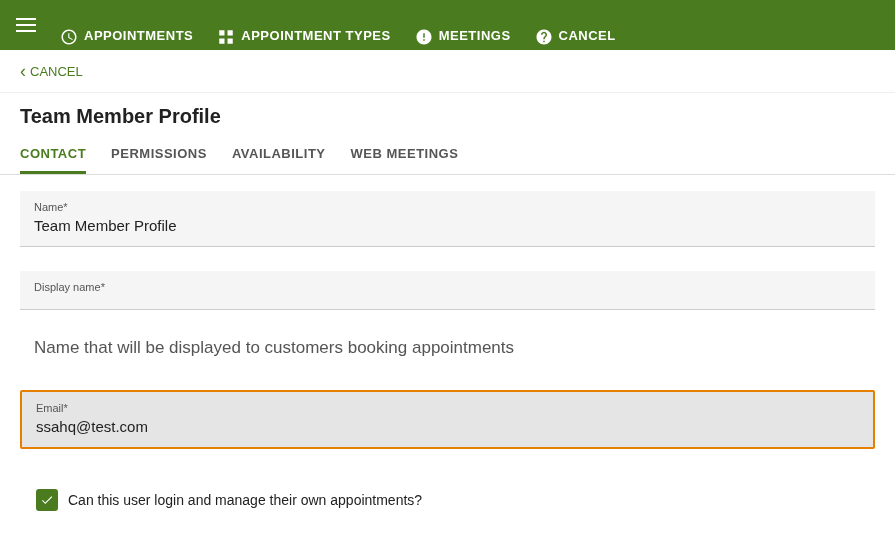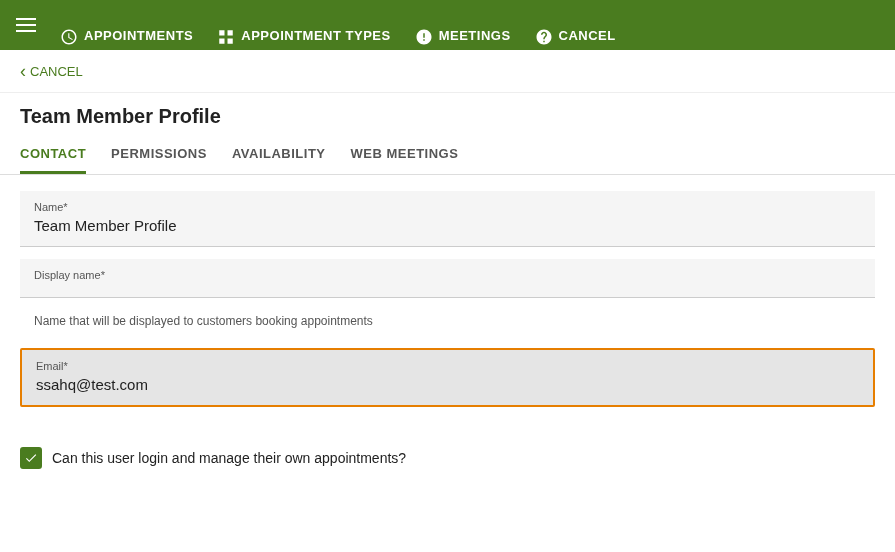--- a/index.html
+++ b/index.html
@@ -89,21 +89,21 @@
     .tab.active {
       color: #4a7c1f;
       border-bottom: 3px solid #4a7c1f;
     }
 
     
     .form-area {
       padding: 16px 20px;
       display: flex;
       flex-direction: column;
-      gap: 0;
+      gap: 12px;
     }
 
     
     .field-group {
       background: #f5f5f5;
       border-bottom: 1px solid #ccc;
       padding: 10px 14px 12px;
       margin-bottom: 12px;
     }
     .field-group label {
@@ -124,31 +124,31 @@
     
     .field-group.email-active {
       border: 2px solid #e67e00;
       background: #e5e5e5;
       border-radius: 2px;
       margin-top: 8px;
     }
 
     
     .helper-text {
-      font-size: 12px;
+      font-size: 17px;
       color: #555;
       padding: 4px 14px 12px;
     }
 
     
     .checkbox-row {
       display: flex;
       align-items: center;
       gap: 10px;
-      padding: 12px 20px 0;
+      padding: 12px 36px 0;
     }
     .checkbox-custom {
       width: 22px;
       height: 22px;
       background: #4a7c1f;
       border: 2px solid #4a7c1f;
       border-radius: 3px;
       display: flex;
       align-items: center;
       justify-content: center;

